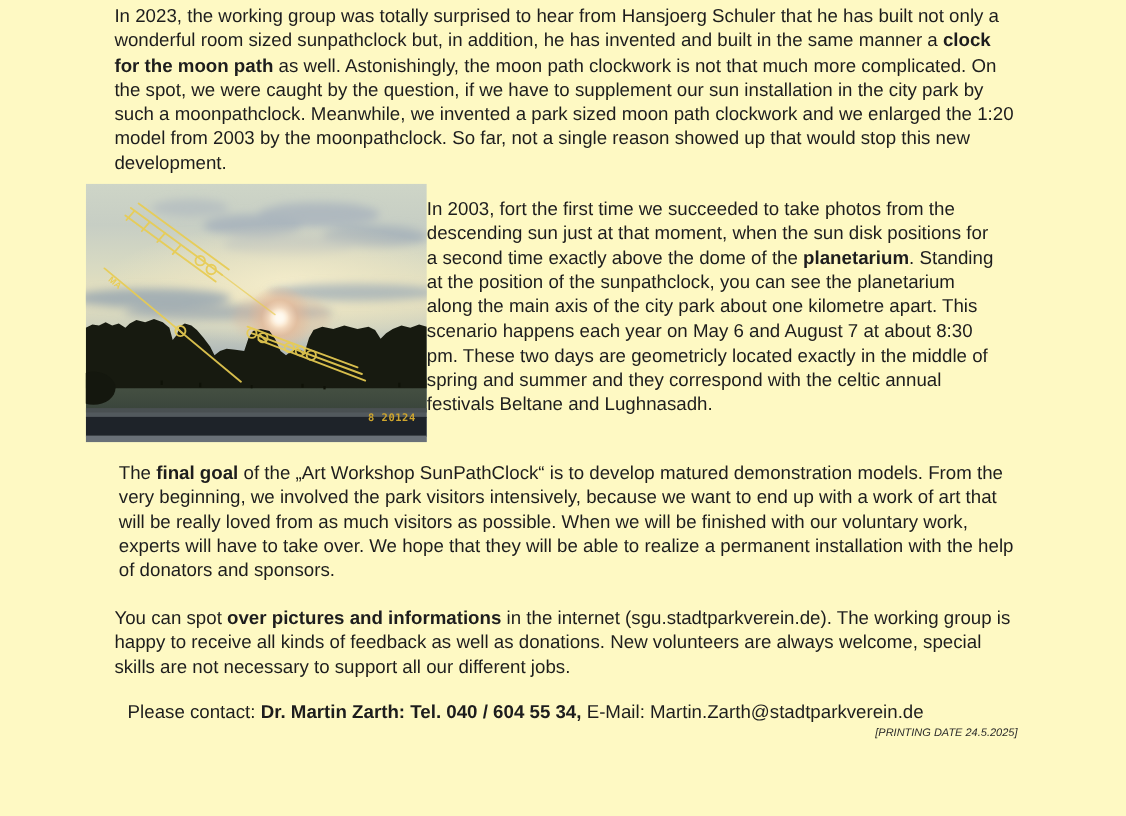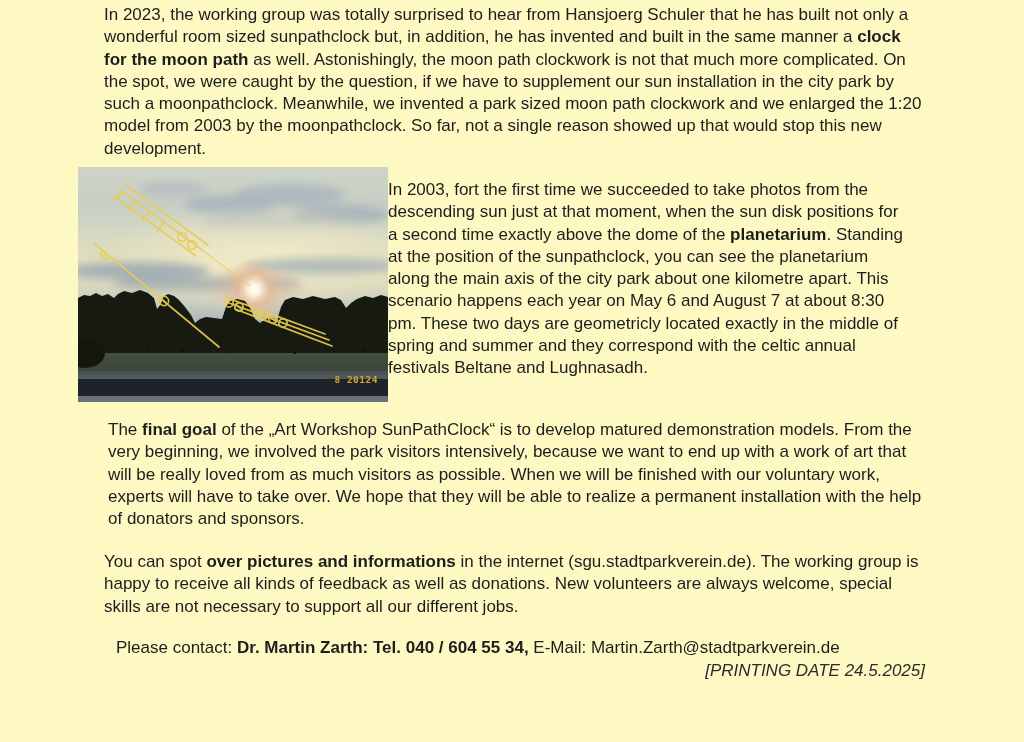--- a/index.html
+++ b/index.html
@@ -7,21 +7,21 @@
     position:relative;width:1024px;height:742px;background:#fef9c3;
     font-family:"Liberation Sans",sans-serif;color:#1d1d1d;overflow:hidden;
   }
   .para{position:absolute;margin:0;font-size:17px;line-height:22.3px;}
   .para b{font-weight:bold;}
   #p1{left:104px;top:4px;width:820px;}
   #p2{left:388px;top:179px;width:524px;}
   #p3{left:108px;top:419px;width:820px;}
   #p4{left:104px;top:551px;width:820px;}
   #contact{left:104px;top:637px;width:820px;margin-left:12px;}
-  #printdate{position:absolute;top:661px;right:99px;margin:0;font-size:17px;font-style:italic;color:#2a2a2a;}
+  #printdate{position:absolute;top:661px;right:99px;margin:0;font-size:10px;font-style:italic;color:#2a2a2a;}
   .photo{position:absolute;left:78px;top:167px;width:310px;height:235px;margin:0;padding:0;}
   .photo svg{display:block;width:310px;height:235px;}
 </style>
 </head>
 <body>
 
 <div class="page">
 
   <p class="para" id="p1"><span>In 2023, the working group was totally surprised to hear from Hansjoerg Schuler that he has built not only a wonderful room sized sunpathclock but, in addition, he has invented and built in the same manner a </span><b>clock for the moon path</b><span> as well. Astonishingly, the moon path clockwork is not that much more complicated. On the spot, we were caught by the question, if we have to supplement our sun installation in the city park by such a moonpathclock. Meanwhile, we invented a park sized moon path clockwork and we enlarged the 1:20 model from 2003 by the moonpathclock. So far, not a single reason showed up that would stop this new development.</span></p>
 

